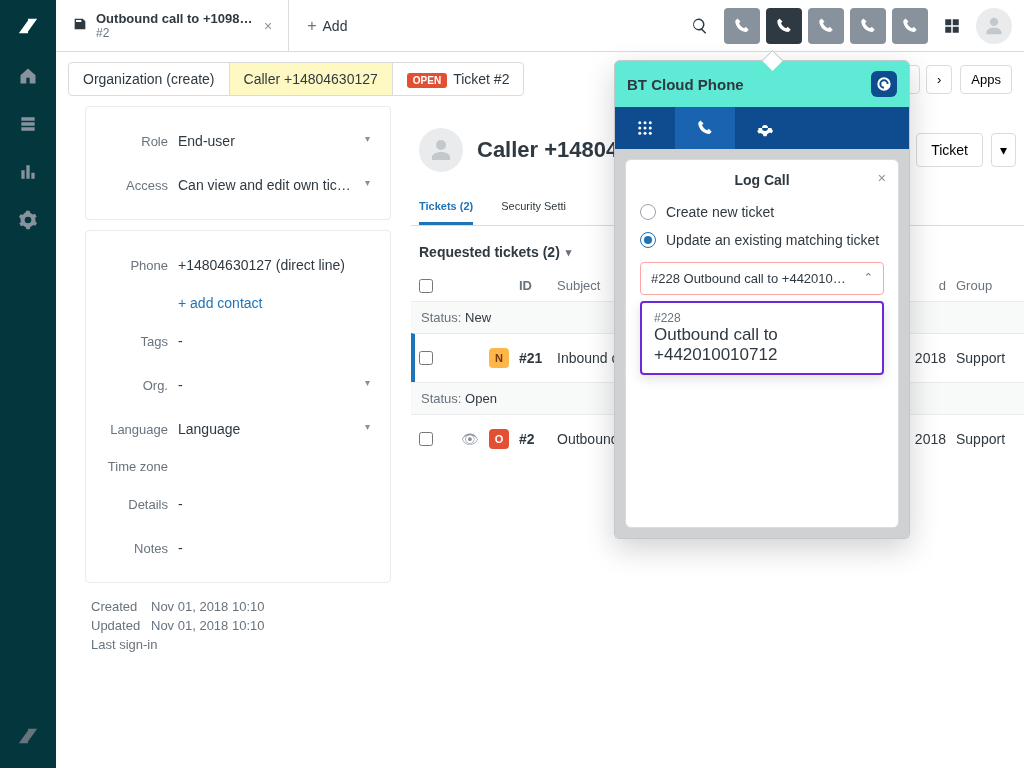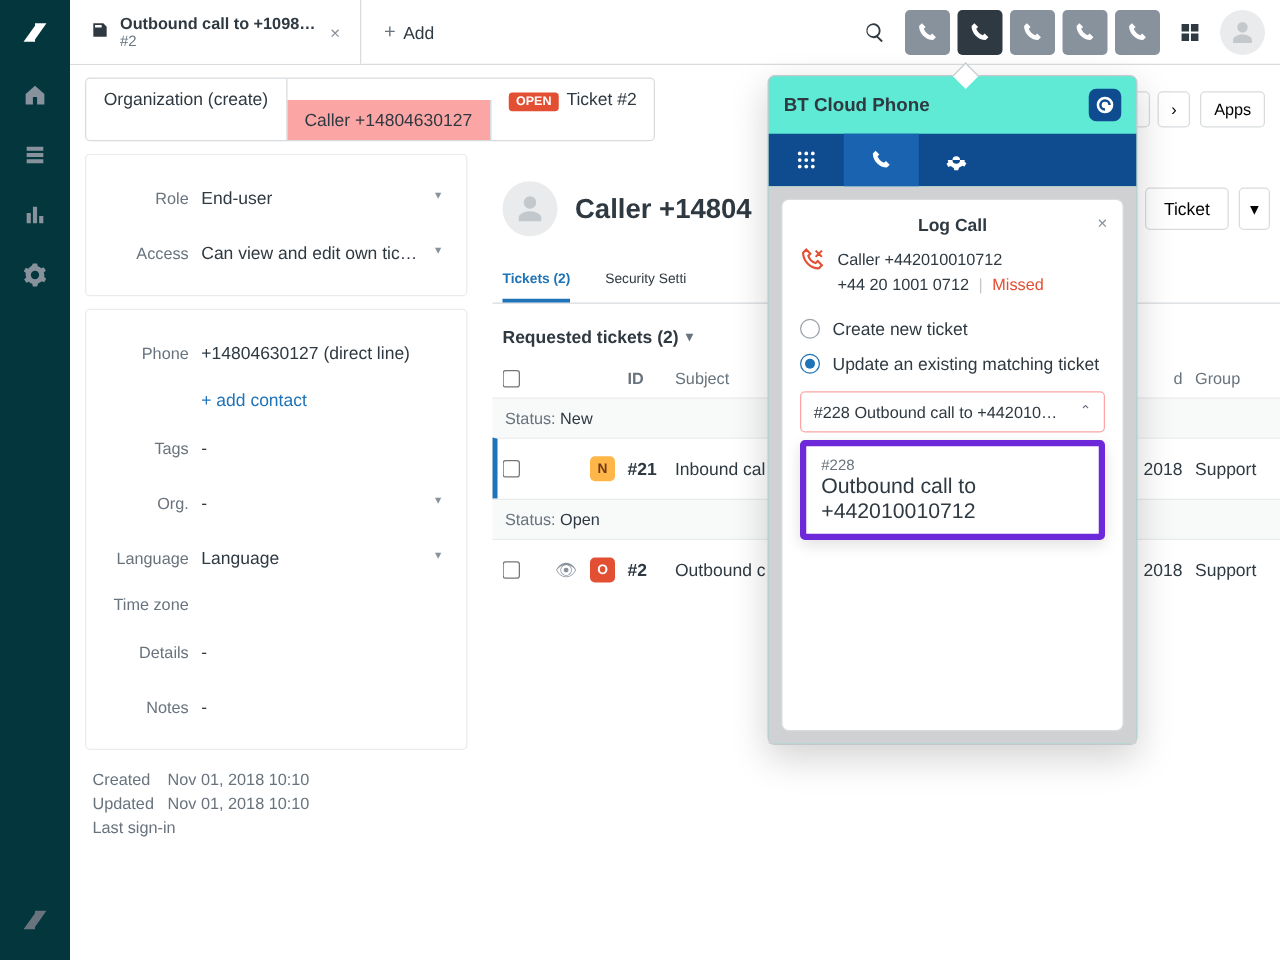--- a/index.html
+++ b/index.html
@@ -32,28 +32,28 @@
     .icon-btn.dark { background:#2f3941; }
     .icon-btn.light { background:transparent; color:#68737d; }
     .icon-btn.sq { background:#87929d; }
     .avatar-top { width:36px;height:36px;border-radius:50%;background:#e9ebed;display:flex;align-items:center;justify-content:center;color:#c2c8cc; }
 
     
     .context-bar { display:flex; align-items:center; gap:0; padding:10px 12px; }
     .context-group { display:flex; border:1px solid #d8dcde; border-radius:4px; overflow:hidden; }
     .context-group .seg { padding:8px 14px; border-right:1px solid #d8dcde; cursor:pointer; font-size:14px; }
     .context-group .seg:last-child { border-right:none; }
-    .context-group .seg.active { background:#fca5a5;margin-top:17px; }
+    .context-group .seg.active { background:#fef9c3; }
     .badge-open { background:#e34f32; color:#fff; font-size:10px; font-weight:700; padding:2px 6px; border-radius:3px; margin-right:6px; }
     .spacer { flex:1; }
     .ctx-nav { display:flex; gap:6px; }
     .ctx-btn { border:1px solid #d8dcde; border-radius:4px; padding:6px 10px; background:#fff; cursor:pointer; font-size:13px; }
 
     
-    .body { flex:1; display:flex; min-height:0; }
+    .body { flex:1; display:flex; min-height:0;padding-left:17px; }
 
     
     .details { width: 330px; padding: 0 12px; display:flex; flex-direction:column; gap:10px; overflow:auto; }
     .card { border:1px solid #e9ebed; border-radius:4px; padding:12px 14px; }
     .frow { display:flex; align-items:center; padding:8px 0; }
     .frow .label { width: 78px; text-align:right; color:#68737d; font-size:13px; padding-right:10px; }
     .frow .val { flex:1; color:#2f3941; font-size:14px; padding:6px 0; position:relative; }
     .frow .val.dd::after { content:"▾"; position:absolute; right:6px; color:#87929d; font-size:10px; }
     .add-contact { color:#1f73b7; font-size:14px; cursor:pointer; }
     .meta { padding:4px 6px 0 6px; font-size:13px; color:#68737d; }
@@ -108,21 +108,21 @@
     .call-ico { color:#e34f32; }
     .call-info { font-size:13px; line-height:1.5; }
     .missed { color:#e34f32; }
     .divider { color:#c2c8cc; padding:0 4px; }
     .radio-row { display:flex; align-items:center; gap:10px; padding:6px 0; cursor:pointer; }
     .radio { width:16px;height:16px;border:1px solid #9aa2a9;border-radius:50%;display:flex;align-items:center;justify-content:center; }
     .radio.sel { border-color:#1f73b7; }
     .radio.sel::after { content:""; width:8px;height:8px;border-radius:50%;background:#1f73b7; }
     .sel-box { margin-top:8px; border:1px solid #fca5a5; border-radius:4px; padding:8px 10px; display:flex; align-items:flex-start; cursor:pointer; font-size:13px; }
     .sel-box .chev { margin-left:auto; font-size:11px; color:#68737d; }
-    .dd-panel { margin-top:6px; border:5px solid #6d28d9; border-radius:4px; box-shadow:0 4px 12px rgba(0,0,0,0.12); padding:8px 12px; }
+    .dd-panel { margin-top:6px; border:2px solid #6d28d9; border-radius:4px; box-shadow:0 4px 12px rgba(0,0,0,0.12); padding:8px 12px; }
     .dd-id { color:#68737d; font-size:12px; }
     .dd-txt { font-size:17px; }
     .cti-spacer { height:140px; }
 
     input[type=checkbox]{ width:14px;height:14px; }
   </style>
 </head>
 <body>
 
 <div class="rail">
@@ -411,36 +411,20 @@
     <div class="cti-tab">
       <svg width="18" height="18" viewBox="0 0 24 24">
           <path fill="#fff" d="M12 8a4 4 0 100 8 4 4 0 000-8zm9 4a9 9 0 01-.2 1.9l2 1.6-2 3.4-2.4-.9a8.8 8.8 0 01-3.3 1.9L14 23h-4l-.7-2.6a8.8 8.8 0 01-3.3-1.9l-2.4.9-2-3.4 2-1.6A9 9 0 013 12z"></path>
         </svg>
     </div>
   </div>
   <div class="cti-body">
     <div class="cti-card">
       <div class="cti-card-title">Log Call</div>
       <span class="cti-close">×</span>
-      <div class="call-row">
-        <span class="call-ico">
-          <svg width="20" height="20" viewBox="0 0 24 24">
-              <path fill="none" stroke="#e34f32" stroke-width="2" d="M6 2l4 4-2 2c1 3 4 6 7 7l2-2 4 4-3 3c-8 0-15-7-15-15l3-3z"></path>
-              <path stroke="#e34f32" stroke-width="2" d="M15 3l6 6M21 3l-6 6"></path>
-            </svg>
-        </span>
-        <div class="call-info">
-          <div>Caller +442010010712</div>
-          <div>
-            <span>+44 20 1001 0712</span>
-            <span class="divider">|</span>
-            <span class="missed">Missed</span>
-          </div>
-        </div>
-      </div>
 
       <div class="radio-row">
         <span class="radio"></span>
         <span>Create new ticket</span>
       </div>
       <div class="radio-row">
         <span class="radio sel"></span>
         <span>Update an existing matching ticket</span>
       </div>
 

